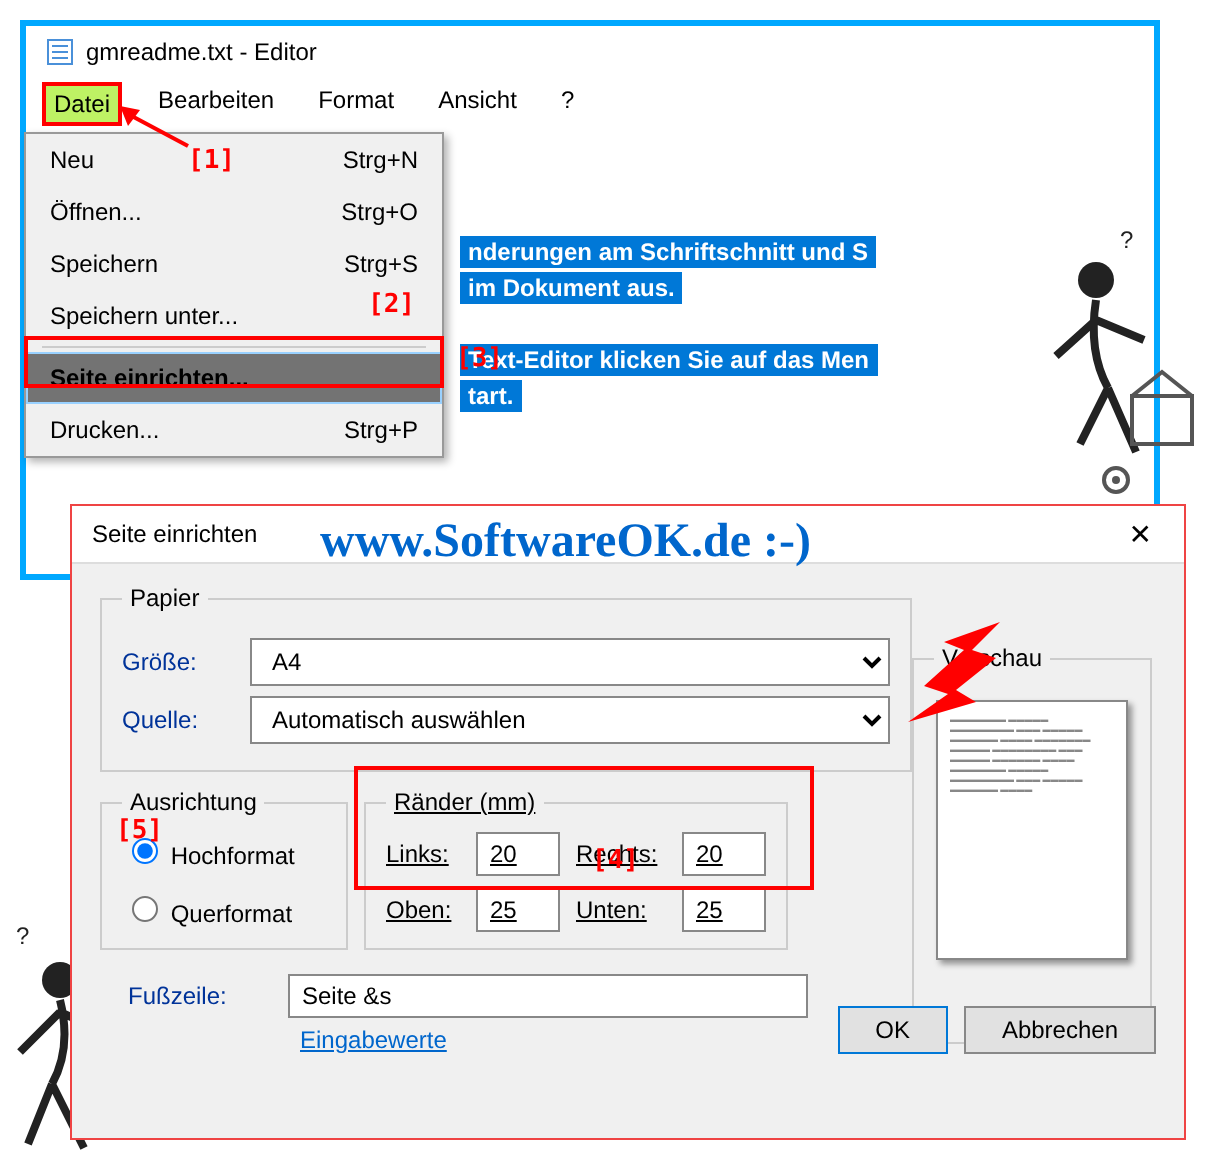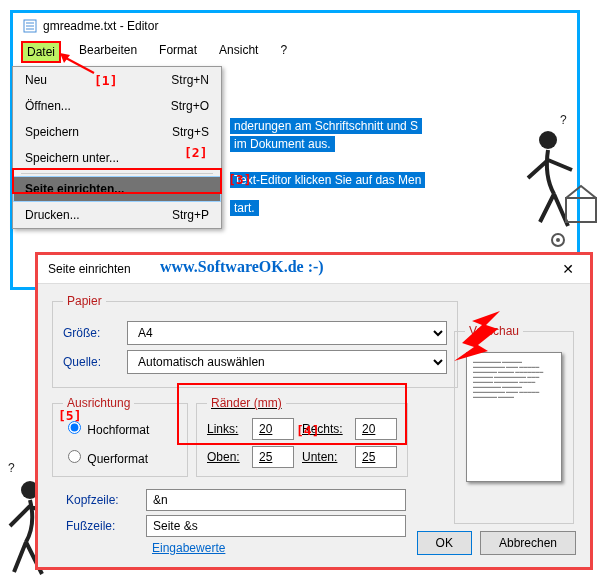--- a/index.html
+++ b/index.html
@@ -10,39 +10,39 @@
 .editor-icon { width: 14px; height: 14px; display: inline-block; }
 .menubar { padding: 2px 8px; display: flex; gap: 14px; color: #000; }
 .menubar span { padding: 2px 4px; cursor: pointer; }
 .menubar .active { border: 2px solid #ff0000; background: #bef264; }
 
 .dropdown { position: absolute; left: 12px; top: 66px; width: 210px; background: #f0f0f0; border: 1px solid #999; box-shadow: 2px 2px 4px rgba(0,0,0,0.3); z-index: 2; }
 .menu-item { padding: 6px 12px; display: flex; justify-content: space-between; cursor: pointer; gap: 36px; }
 .menu-item.hover { background: #737373; border: 1px solid #99d1ff; padding: 5px 11px; font-weight: bold; }
 .menu-sep { height: 1px; background: #ccc; margin: 2px 8px; }
 
-.text-behind { position: absolute; left: 230px; top: 118px; color: #fff; background: #0078d7; padding: 1px 4px; white-space: nowrap; }
+.text-behind { position: absolute; left: 230px; top: 118px; color: #fff; background: #0078d7; padding: 1px 4px; white-space: nowrap; font-weight: bold; }
 
 .annotation { position: absolute; color: #ff0000; font-weight: bold; font-family: monospace; font-size: 13px; z-index: 5; }
 .red-box { border: 2px solid #ff0000; position: absolute; z-index: 4; pointer-events: none; }
 
-.dialog { position: absolute; left: 35px; top: 252px; width: 558px; height: 318px; border: 3px solid #ef4444; background: #f0f0f0; z-index: 3; }
+.dialog { position: absolute; left: 35px; top: 252px; width: 558px; height: 318px; border: 1px solid #ef4444; background: #f0f0f0; z-index: 3; }
 .dialog-titlebar { background: #fff; padding: 6px 10px; display: flex; justify-content: space-between; align-items: center; border-bottom: 1px solid #ddd; }
 .close-x { font-size: 14px; cursor: pointer; padding: 0 6px; }
-.brand { position: absolute; left: 160px; top: 258px; font-size: 16px; font-weight: bold; color: #0066cc; z-index: 6; font-family: "Comic Sans MS", cursive; }
+.brand { position: absolute; left: 160px; top: 258px; font-size: 24px; font-weight: bold; color: #0066cc; z-index: 6; font-family: "Comic Sans MS", cursive; }
 
 .dialog-body { padding: 10px 14px; position: relative; }
 fieldset { border: 1px solid #ccc; margin: 0 0 8px 0; padding: 8px 10px; }
-legend { color: #b91c1c; padding: 0 4px; }
+legend { color: #000000; padding: 0 4px; }
 .row { display: flex; align-items: center; margin: 5px 0; gap: 8px; }
 .row label { width: 56px; color: #003399; }
 select, input[type=text] { border: 1px solid #888; padding: 3px 6px; background: #fff; font-family: inherit; }
 select { width: 320px; }
 .mid-section { display: flex; gap: 8px; }
-.orient-fs { width: 136px; }
+.orient-fs { width: 124px; }
 .margins-fs { width: 212px; text-decoration: underline; }
 .margins-grid { display: grid; grid-template-columns: auto 42px auto 42px; gap: 6px 8px; align-items: center; }
 .margins-grid input { width: 42px; }
 .preview-fs { position: absolute; right: 16px; top: 40px; width: 120px; height: 200px; }
 .preview-page { width: 96px; height: 130px; background: #fff; border: 1px solid #888; box-shadow: 2px 2px 3px rgba(0,0,0,0.4); margin: 6px auto; padding: 6px; font-size: 4px; line-height: 5px; color: #888; overflow: hidden; }
 .footer-row { display: flex; align-items: center; gap: 8px; margin: 4px 0 4px 14px; }
 .footer-row label { width: 72px; color: #003399; }
 .footer-row input { width: 260px; }
 .link { color: #0066cc; text-decoration: underline; cursor: pointer; margin-left: 100px; }
 .dialog-buttons { position: absolute; right: 14px; bottom: 10px; display: flex; gap: 8px; }
@@ -72,21 +72,21 @@
     <span>Bearbeiten</span>
     <span>Format</span>
     <span>Ansicht</span>
     <span>?</span>
   </div>
 </div>
 
 <div class="text-behind" style="top:118px">nderungen am Schriftschnitt und S</div>
 <div class="text-behind" style="top:136px">im Dokument aus.</div>
 <div class="text-behind" style="top:172px">Text-Editor klicken Sie auf das Men</div>
-<div class="text-behind" style="top:200px">tart.</div>
+<div class="text-behind" style="top:190px">tart.</div>
 
 <div class="dropdown">
   <div class="menu-item">
       <span>Neu</span>
       <span>Strg+N</span>
     </div>
   <div class="menu-item">
       <span>Öffnen...</span>
       <span>Strg+O</span>
     </div>
@@ -156,24 +156,20 @@
         </div>
       </fieldset>
     </div>
 
     <fieldset class="preview-fs">
       <legend>Vorschau</legend>
       <div class="preview-page">▬▬▬▬▬▬▬ ▬▬▬▬▬ ▬▬▬▬▬▬▬▬ ▬▬▬ ▬▬▬▬▬ ▬▬▬▬▬▬ ▬▬▬▬ ▬▬▬▬▬▬▬ ▬▬▬▬▬ ▬▬▬▬▬▬▬▬ ▬▬▬ ▬▬▬▬▬ ▬▬▬▬▬▬ ▬▬▬▬ ▬▬▬▬▬▬▬ ▬▬▬▬▬ ▬▬▬▬▬▬▬▬ ▬▬▬ ▬▬▬▬▬ ▬▬▬▬▬▬ ▬▬▬▬</div>
     </fieldset>
 
     <div class="footer-row">
-      <label>Kopfzeile:</label>
-      <input type="text" value="&amp;n" style="">
-    </div>
-    <div class="footer-row">
       <label>Fußzeile:</label>
       <input type="text" value="Seite &amp;s" style="">
     </div>
     <div><a class="link">Eingabewerte</a></div>
 
     <div class="dialog-buttons">
       <button class="primary">OK</button>
       <button>Abbrechen</button>
     </div>
   </div>

